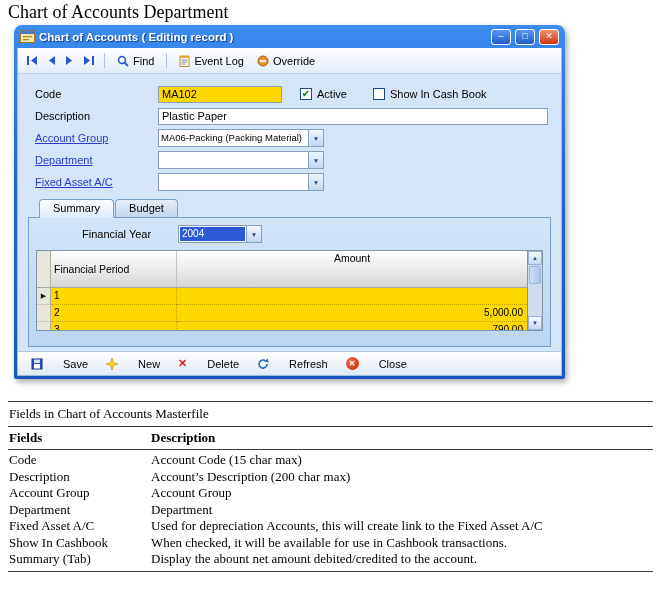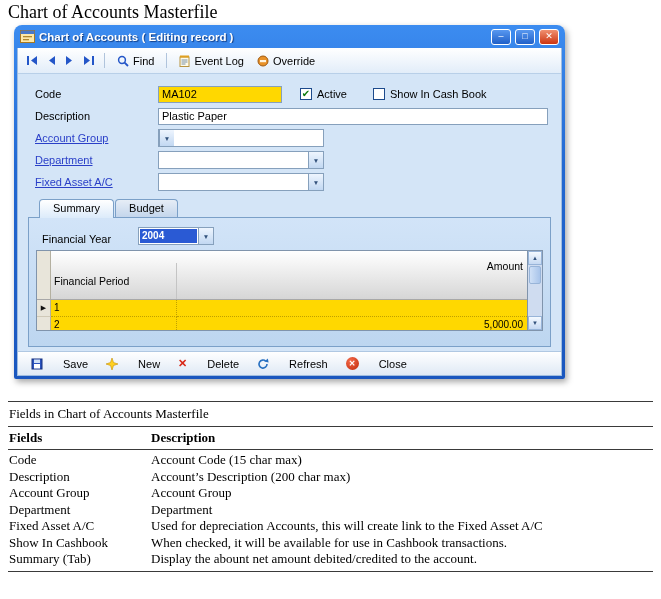--- a/index.html
+++ b/index.html
@@ -50,31 +50,31 @@
   .combo .arrow { flex:0 0 15px; background:linear-gradient(#eef5fe,#c2d8f2); border-left:1px solid #86a0bc;
     font-size:6.5px; color:#33527c; display:flex; align-items:center; justify-content:center; }
 
   .tabstrip { display:flex; align-items:flex-end; height:20px; padding-left:21px; gap:1px; }
   .tab { font-size:11px; padding:2px 13px 3px; border:1px solid #7ba0c8; border-bottom:none; border-radius:4px 4px 0 0;
     background:linear-gradient(#e6edf6,#c4d6ec); position:relative; cursor:default; }
   .tab.active { z-index:3; background:linear-gradient(#ffffff,#dcebfa); margin-bottom:-1px; padding-bottom:4px; }
 
   .panel { margin:0 10px 4px; border:1px solid #7ba0c8; background:linear-gradient(#d2e4f8,#bdd6f0);
     flex:1; padding:5px 7px; display:flex; flex-direction:column; position:relative; z-index:2; }
-  .fy-row { display:flex; align-items:flex-end; height:22px; font-size:11px; padding-left:6px; }
+  .fy-row { display:flex; align-items:center; height:22px; font-size:11px; padding-left:6px;margin-left:40px; }
   .fy-label { width:96px; flex:0 0 96px; }
-  .fy-combo { width:76px;font-weight:bold; }
+  .fy-combo { width:84px; }
   .fy-combo .val { background:#2a5ad4; color:#fff; font-size:10px; margin:1px; line-height:14px; }
 
   .grid-wrap { margin-top:5px; height:81px; display:flex; border:1px solid #8094ac; background:#fff; overflow:hidden; }
   .grid-main { flex:1; display:flex; flex-direction:column; overflow:hidden; }
   .ghead { flex:0 0 16px; display:flex; background:linear-gradient(#ffffff,#d6d6d6); border-bottom:1px solid #a8a8a8; font-size:10.5px; }
   .ghead .sel { flex:0 0 14px; background:#e8e5da; border-right:1px solid #b4b0a0; }
-  .ghead .c1 { flex:0 0 126px; padding:12px 3px; border-right:1px solid #c4c4c4;margin-top:12px; }
-  .ghead .c2 { flex:1; padding:1px 4px; text-align:right;margin-top:8px; }
+  .ghead .c1 { flex:0 0 126px; padding:12px 3px; border-right:1px solid #c4c4c4; }
+  .ghead .c2 { flex:1; padding:1px 4px; text-align:center; }
   .grow { flex:0 0 17px; display:flex; font-size:10px; }
   .grow .sel { flex:0 0 14px; background:#e8e5da; border-right:1px solid #b4b0a0; border-bottom:1px solid #cfc9b8;
     font-size:7px; line-height:15px; text-align:center; color:#111; }
   .grow .c1 { flex:0 0 126px; background:#ffd800; border-right:1px dotted #c0a000; border-bottom:1px dotted #c0a000; padding:1px 3px; line-height:14px; }
   .grow .c2 { flex:1; background:#ffd800; border-bottom:1px dotted #c0a000; padding:1px 4px; text-align:right; line-height:14px; }
 
   .scrollbar { flex:0 0 15px; border-left:1px solid #8094ac; background:#cfdcf0; display:flex; flex-direction:column; }
   .sb-btn { flex:0 0 14px; background:linear-gradient(#f4f9ff,#c6d9f2); border:1px solid #98b4d8;
     font-size:6px; color:#33527c; display:flex; align-items:center; justify-content:center; }
   .sb-thumb { flex:0 0 18px; margin:1px; background:linear-gradient(90deg,#cfe0f6,#a8c4ea); border:1px solid #98b4d8; border-radius:2px; }
@@ -91,21 +91,21 @@
   .doc { position:absolute; left:8px; top:401px; width:645px; font-family:"Liberation Serif",serif; font-size:13px; }
   .rule { border-top:1px solid #3a3a3a; height:0; }
   .doc-title { padding:4px 0 4px 1px; }
   .t-head { display:grid; grid-template-columns:142px 1fr; font-weight:bold; padding:3px 0 3px 1px; }
   .t-rows { padding:2px 0 3px; }
   .t-row { display:grid; grid-template-columns:142px 1fr; line-height:16.5px; padding-left:1px; }
 </style>
 </head>
 <body>
 
-<div class="page-title">Chart of Accounts Masterfile</div>
+<div class="page-title">Chart of Accounts Department</div>
 
 <div class="window">
   <div class="titlebar">
     <svg class="window-icon" viewBox="0 0 15 13">
       <rect x="0.5" y="0.5" width="14" height="12" fill="#ffe9a8" stroke="#a87820"></rect>
       <rect x="0.5" y="0.5" width="14" height="3.5" fill="#4a78c8"></rect>
       <rect x="3" y="6" width="9" height="1.3" fill="#b08830"></rect>
       <rect x="3" y="9" width="6" height="1.3" fill="#b08830"></rect>
     </svg>
     <div class="title-text">Chart of Accounts ( Editing record )</div>
@@ -180,20 +180,21 @@
           <span>Show In Cash Book</span>
         </span>
       </div>
       <div class="frow">
         <span class="flabel">Description</span>
         <input class="txt desc-input" value="Plastic Paper" style="">
       </div>
       <div class="frow">
         <span class="flabel link">Account Group</span>
         <span class="combo">
+          <span class="val">MA06-Packing (Packing Material)</span>
           <span class="arrow">▼</span>
         </span>
       </div>
       <div class="frow">
         <span class="flabel link">Department</span>
         <span class="combo">
           <span class="val"></span>
           <span class="arrow">▼</span>
         </span>
       </div>

